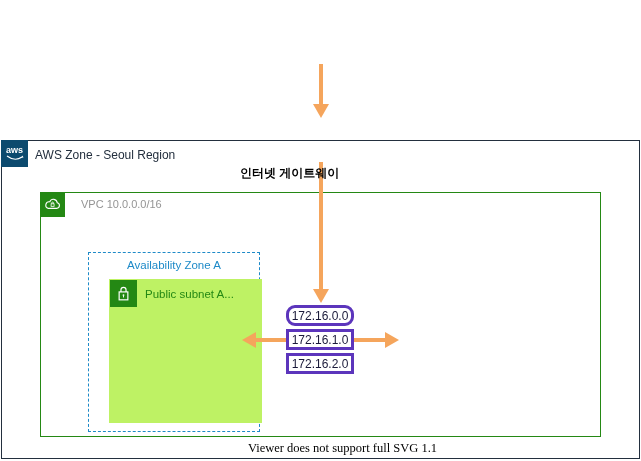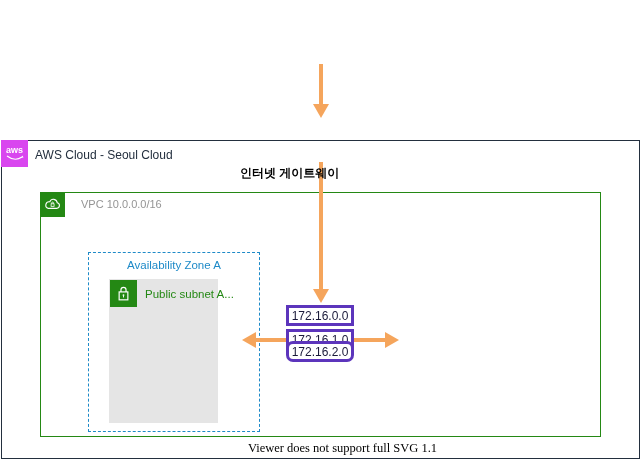--- a/index.html
+++ b/index.html
@@ -15,21 +15,21 @@
   .abs { position: absolute; }
 
   
   .cloud-box {
     left: 1px; top: 140px; width: 639px; height: 319px;
     border: 1px solid #232F3E;
     background: #ffffff;
   }
   .aws-logo {
     left: 1px; top: 140px; width: 27px; height: 27px;
-    background: #d946ef;
+    background: #0c4a6e;
     display: flex; flex-direction: column; align-items: center; justify-content: center;
   }
   .aws-logo .aws-word {
     color: #ffffff; font-size: 9px; font-weight: bold; line-height: 9px; letter-spacing: 0;
   }
   .cloud-title {
     left: 35px; top: 148px;
     font-size: 12px; color: #232F3E; white-space: nowrap;
   }
 
@@ -58,42 +58,42 @@
     width: 172px; height: 180px; top: 240px;
     border: 1px dashed #1E8AC8; background: transparent; margin-top: 12px;
   }
   .az-a { left: 88px; }
   .az-c { left: 379px; width: 171px; }
   .az-title {
     margin-top: 6px; text-align: center;
     font-size: 11.5px; color: #1E8AC8; white-space: nowrap;
   }
   .subnet-box {
-    position: absolute; left: 20px; top: 26px; width: 109px; height: 144px;
-    background: #e5e5e5;
+    position: absolute; left: 20px; top: 26px; width: 153px; height: 144px;
+    background: #bef264;
   }
   .lock-icon {
     position: absolute; left: 1px; top: 1px; width: 27px; height: 27px;
     background: #248814; display: flex; align-items: center; justify-content: center;
   }
   .subnet-label {
     position: absolute; left: 36px; top: 9px;
     font-size: 11.5px; color: #248814; white-space: nowrap;
   }
 
   
   .rtb-box {
     left: 286px; width: 68px; height: 21px;
     background: #ffffff; border: 3px solid #5C35BC;
     display: flex; align-items: center; justify-content: center;
     font-size: 12px; color: #1A1A3A; white-space: nowrap;
   }
-  .rtb-0 { top: 305px; }
+  .rtb-0 { top: 305px; border-radius: 9px; }
   .rtb-1 { top: 329px; text-align: center; }
-  .rtb-2 { top: 341px; border-radius: 7px; }
+  .rtb-2 { top: 353px; }
 
   
   .footer-notice {
     left: 0; top: 441px; width: 641px; text-align: center;
     font-family: "Liberation Serif", "DejaVu Serif", serif;
     font-size: 12.5px; color: #000000; padding-left: 44px;
   }
 </style>
 </head>
 <body>
@@ -107,21 +107,21 @@
 
   <div class="abs cloud-box"></div>
 
   <div class="abs aws-logo">
     <span class="aws-word">aws</span>
     <svg width="18" height="6" viewBox="0 0 18 6">
       <path d="M1,1 Q9,7 16,2" fill="none" stroke="#ffffff" stroke-width="1.1"></path>
       <path d="M16.5,0.5 L17.5,2.5 L15,2.8 Z" fill="#ffffff"></path>
     </svg>
   </div>
-  <div class="abs cloud-title">AWS Cloud - Seoul Cloud</div>
+  <div class="abs cloud-title">AWS Zone - Seoul Region</div>
 
   <div class="abs vpc-box"></div>
   <div class="abs vpc-icon">
     <svg width="21" height="21" viewBox="0 0 24 24">
       <path d="M7.2,16.5 h9.6 a3.3,3.3 0 0 0 0.6,-6.5 a4.4,4.4 0 0 0 -8.5,-1.1 a3.9,3.9 0 0 0 -1.7,7.6 z" fill="none" stroke="#ffffff" stroke-width="1.3"></path>
       <rect x="10.4" y="11.2" width="3.4" height="2.9" fill="none" stroke="#ffffff" stroke-width="0.9"></rect>
       <path d="M11.1,11.2 v-1 a1,1 0 0 1 2,0 v1" fill="none" stroke="#ffffff" stroke-width="0.9"></path>
     </svg>
   </div>
   <div class="abs vpc-label">VPC 10.0.0.0/16</div>

